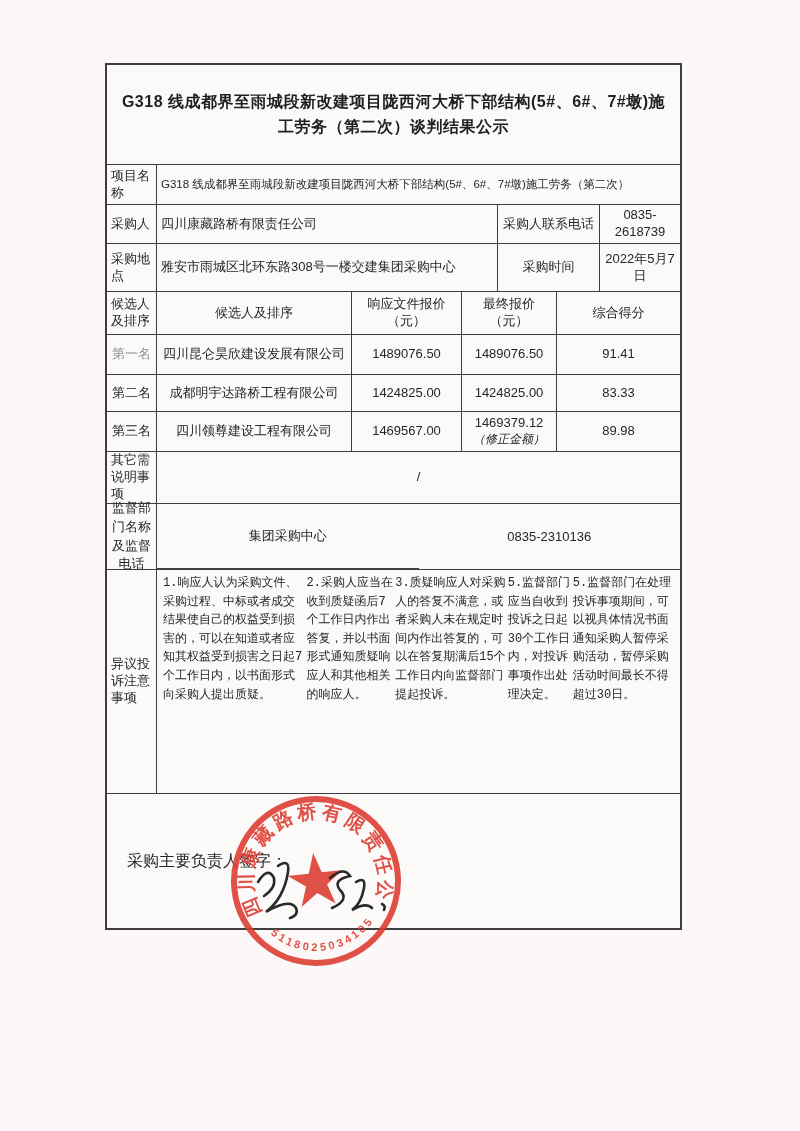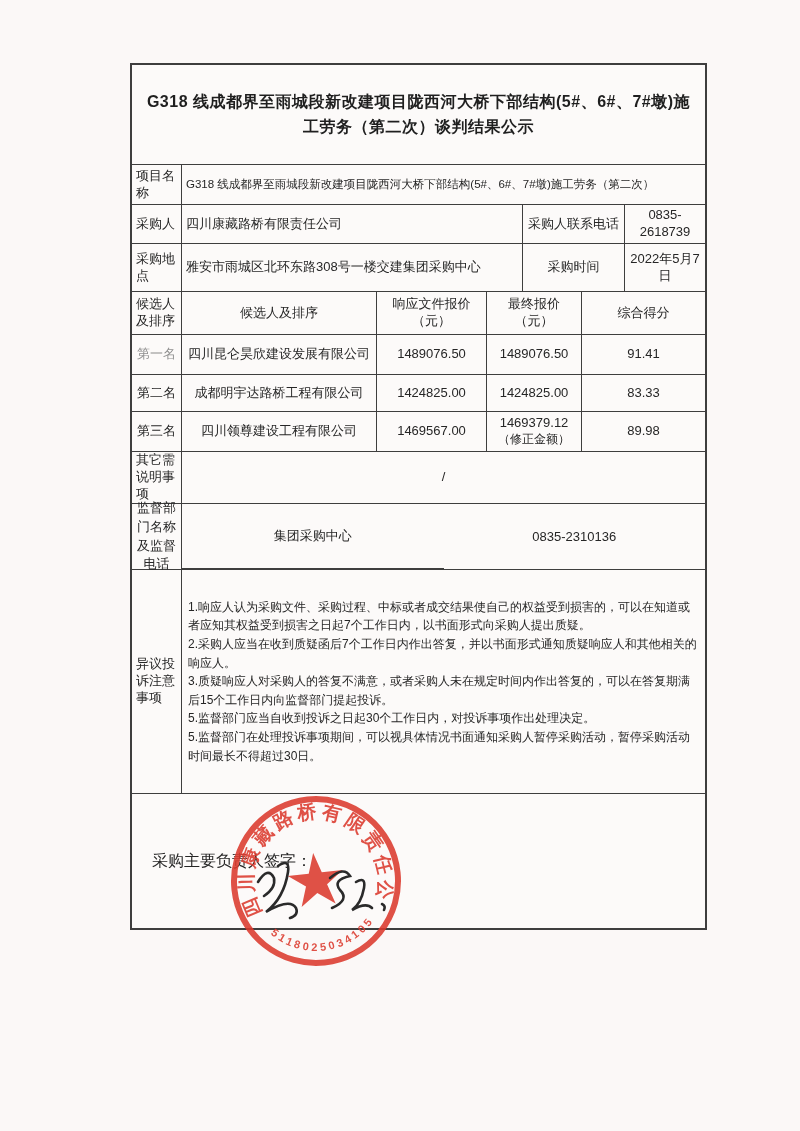--- a/index.html
+++ b/index.html
@@ -5,21 +5,21 @@
   html,body{margin:0;padding:0;}
   body{
     width:800px;height:1131px;position:relative;
     background:#fbf8f7;
     font-family:"Liberation Sans","DejaVu Sans",sans-serif;
     color:#262626;
     overflow:hidden;
   }
   
   .doc-table{
-    position:absolute;left:130px;top:63px;width:577px;height:867px;
+    position:absolute;left:105px;top:63px;width:577px;height:867px;
     box-sizing:border-box;border:2px solid #3e3e3e;
     display:flex;flex-direction:column;
     background:#fcfaf9;
   }
   .row{display:flex;box-sizing:border-box;border-bottom:1px solid #3e3e3e;flex:0 0 auto;}
   .row:last-child{border-bottom:none;}
   .cell{
     box-sizing:border-box;border-right:1px solid #3e3e3e;
     display:flex;align-items:center;
     padding:2px 4px;font-size:13px;line-height:1.3;
@@ -50,30 +50,30 @@
   .v-wide{flex:1 1 auto;}
   .l2{width:102px;flex:0 0 102px;}
   .v2{width:80px;flex:0 0 80px;}
   .project-val{font-size:11.5px;letter-spacing:0;}
   
   .c-name{width:195px;flex:0 0 195px;}
   .c-doc{width:110px;flex:0 0 110px;}
   .c-final{width:95px;flex:0 0 95px;flex-direction:column;justify-content:center;}
   .c-score{flex:1 1 auto;}
   .rank-faded{color:#8f8f8f;}
-  .note{font-size:12px;}
+  .note{font-size:12px;font-style:italic;}
   
   .super-right{flex:1 1 auto;display:flex;flex-direction:row;}
   .super-sub{flex:1 1 50%;display:flex;align-items:center;justify-content:center;font-size:13px;}
   .super-sub.first{border-bottom:1px solid #3e3e3e;}
   .super-lab{line-height:1.45;}
   
   .obj-text{
-    flex:1 1 auto;display:flex;flex-direction:column;justify-content:center;
-    font-size:12px;line-height:1.55;padding:4px 6px;align-items:stretch;text-align:left;
+    flex:1 1 auto;display:flex;flex-direction:row;justify-content:center;
+    font-size:12px;line-height:1.55;padding:4px 6px;align-items:stretch;text-align:left;font-family:Liberation Mono, monospace;
   }
   .obj-text p{margin:0;}
   .sign-cell{flex:1 1 auto;display:flex;align-items:center;padding-left:20px;font-size:16px;}
   
   .stamp{
     position:absolute;left:228px;top:793px;width:176px;height:176px;
     transform:rotate(-6deg);opacity:.88;z-index:5;pointer-events:none;
   }
   .signature{
     position:absolute;left:244px;top:852px;width:160px;height:80px;z-index:6;pointer-events:none;

